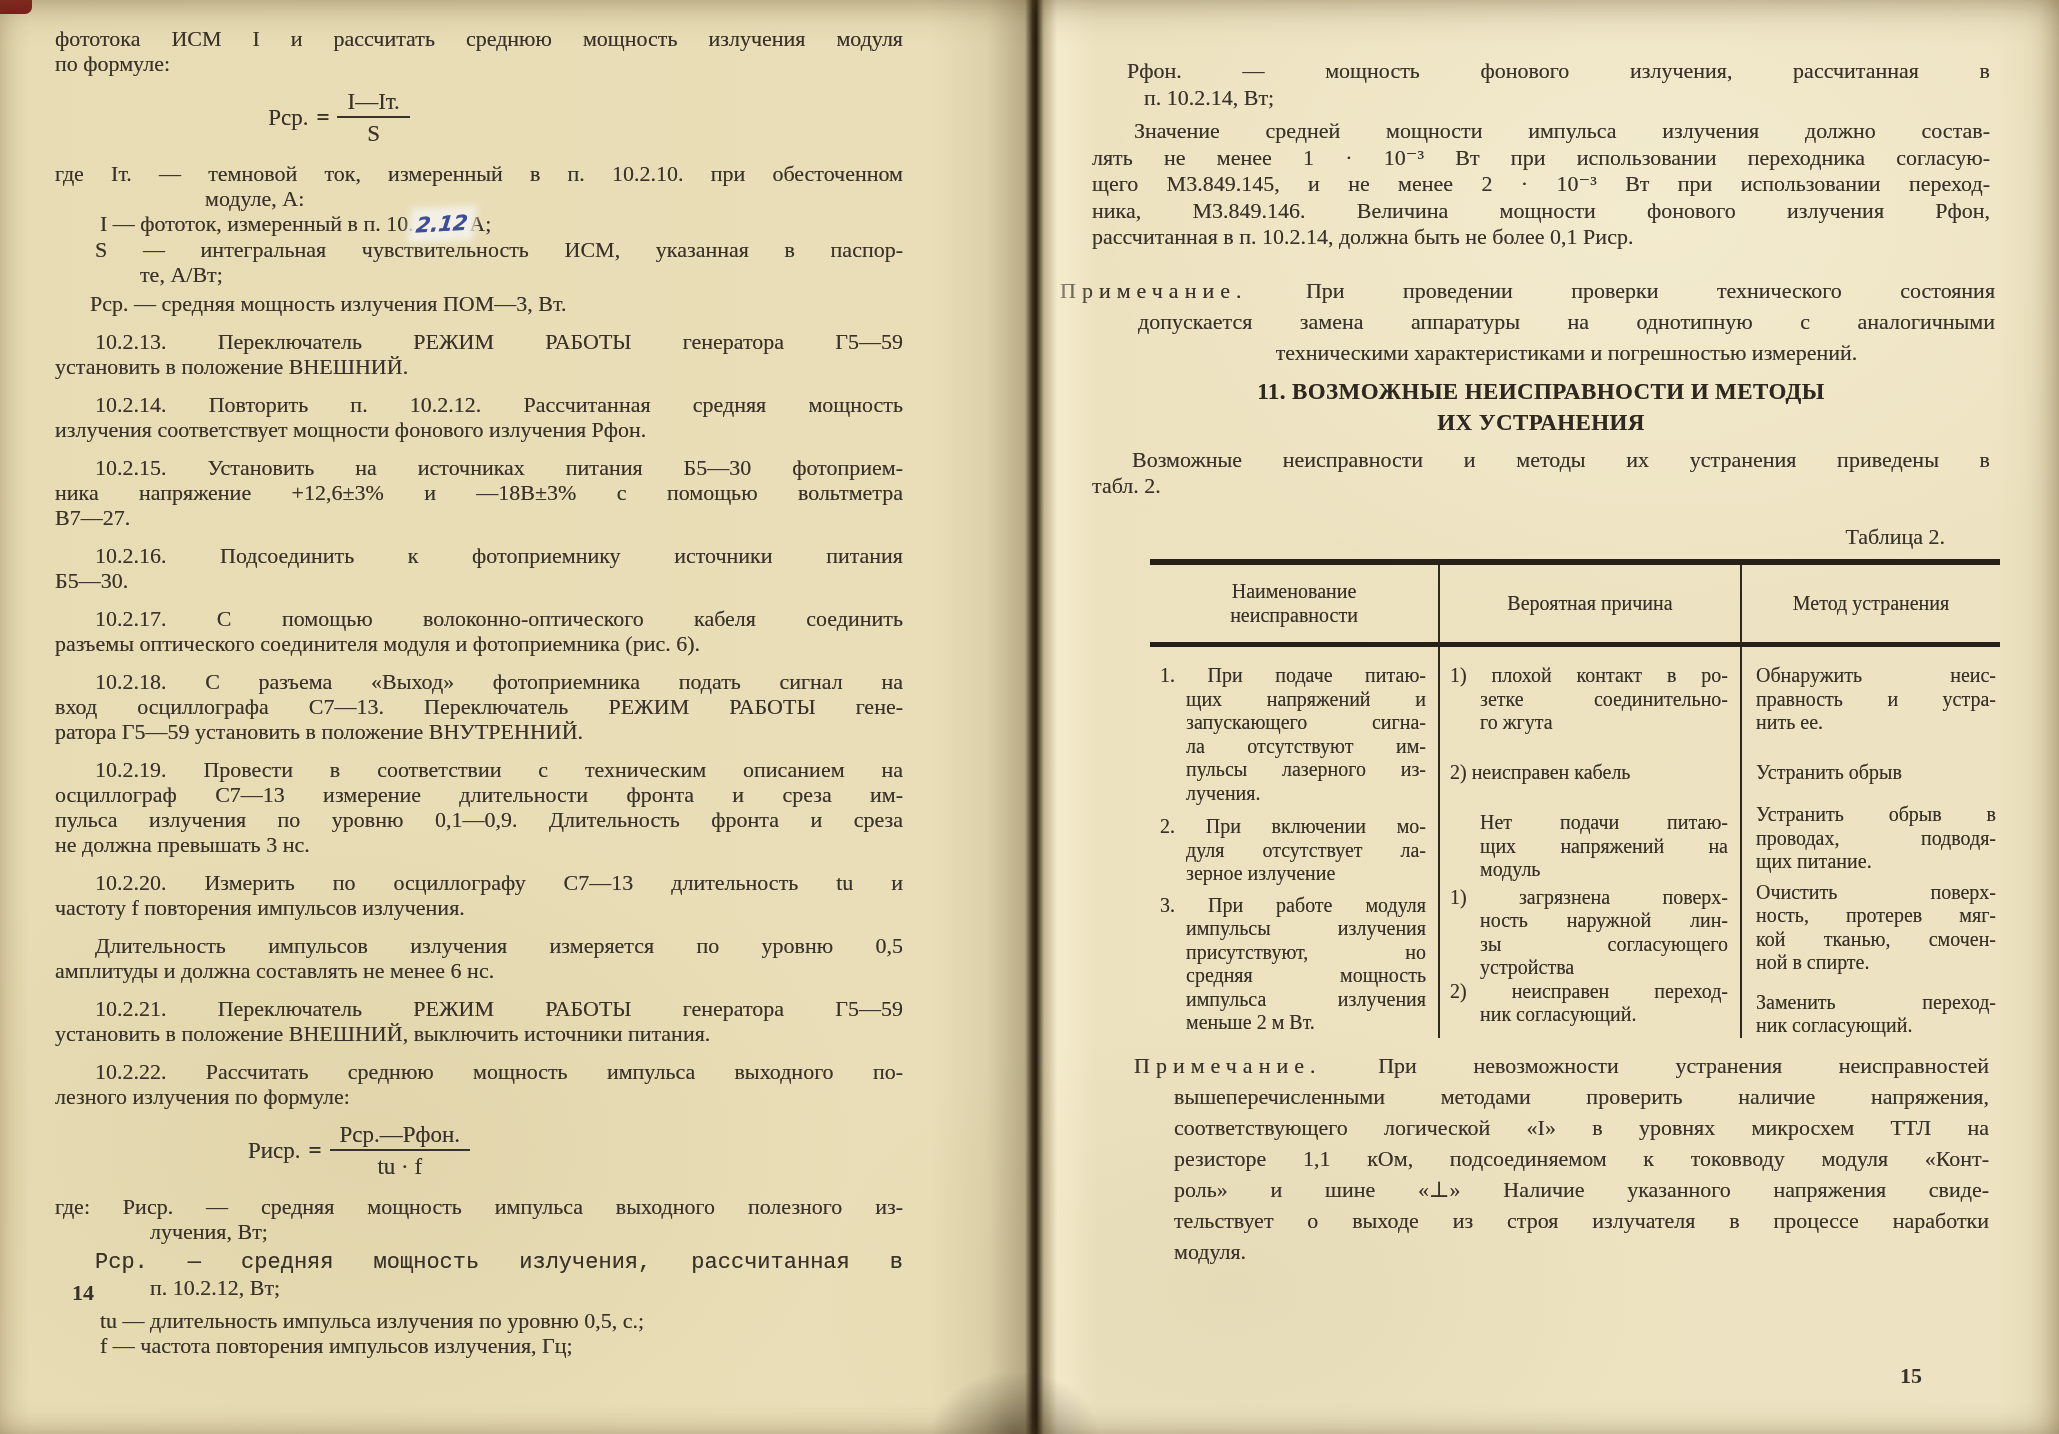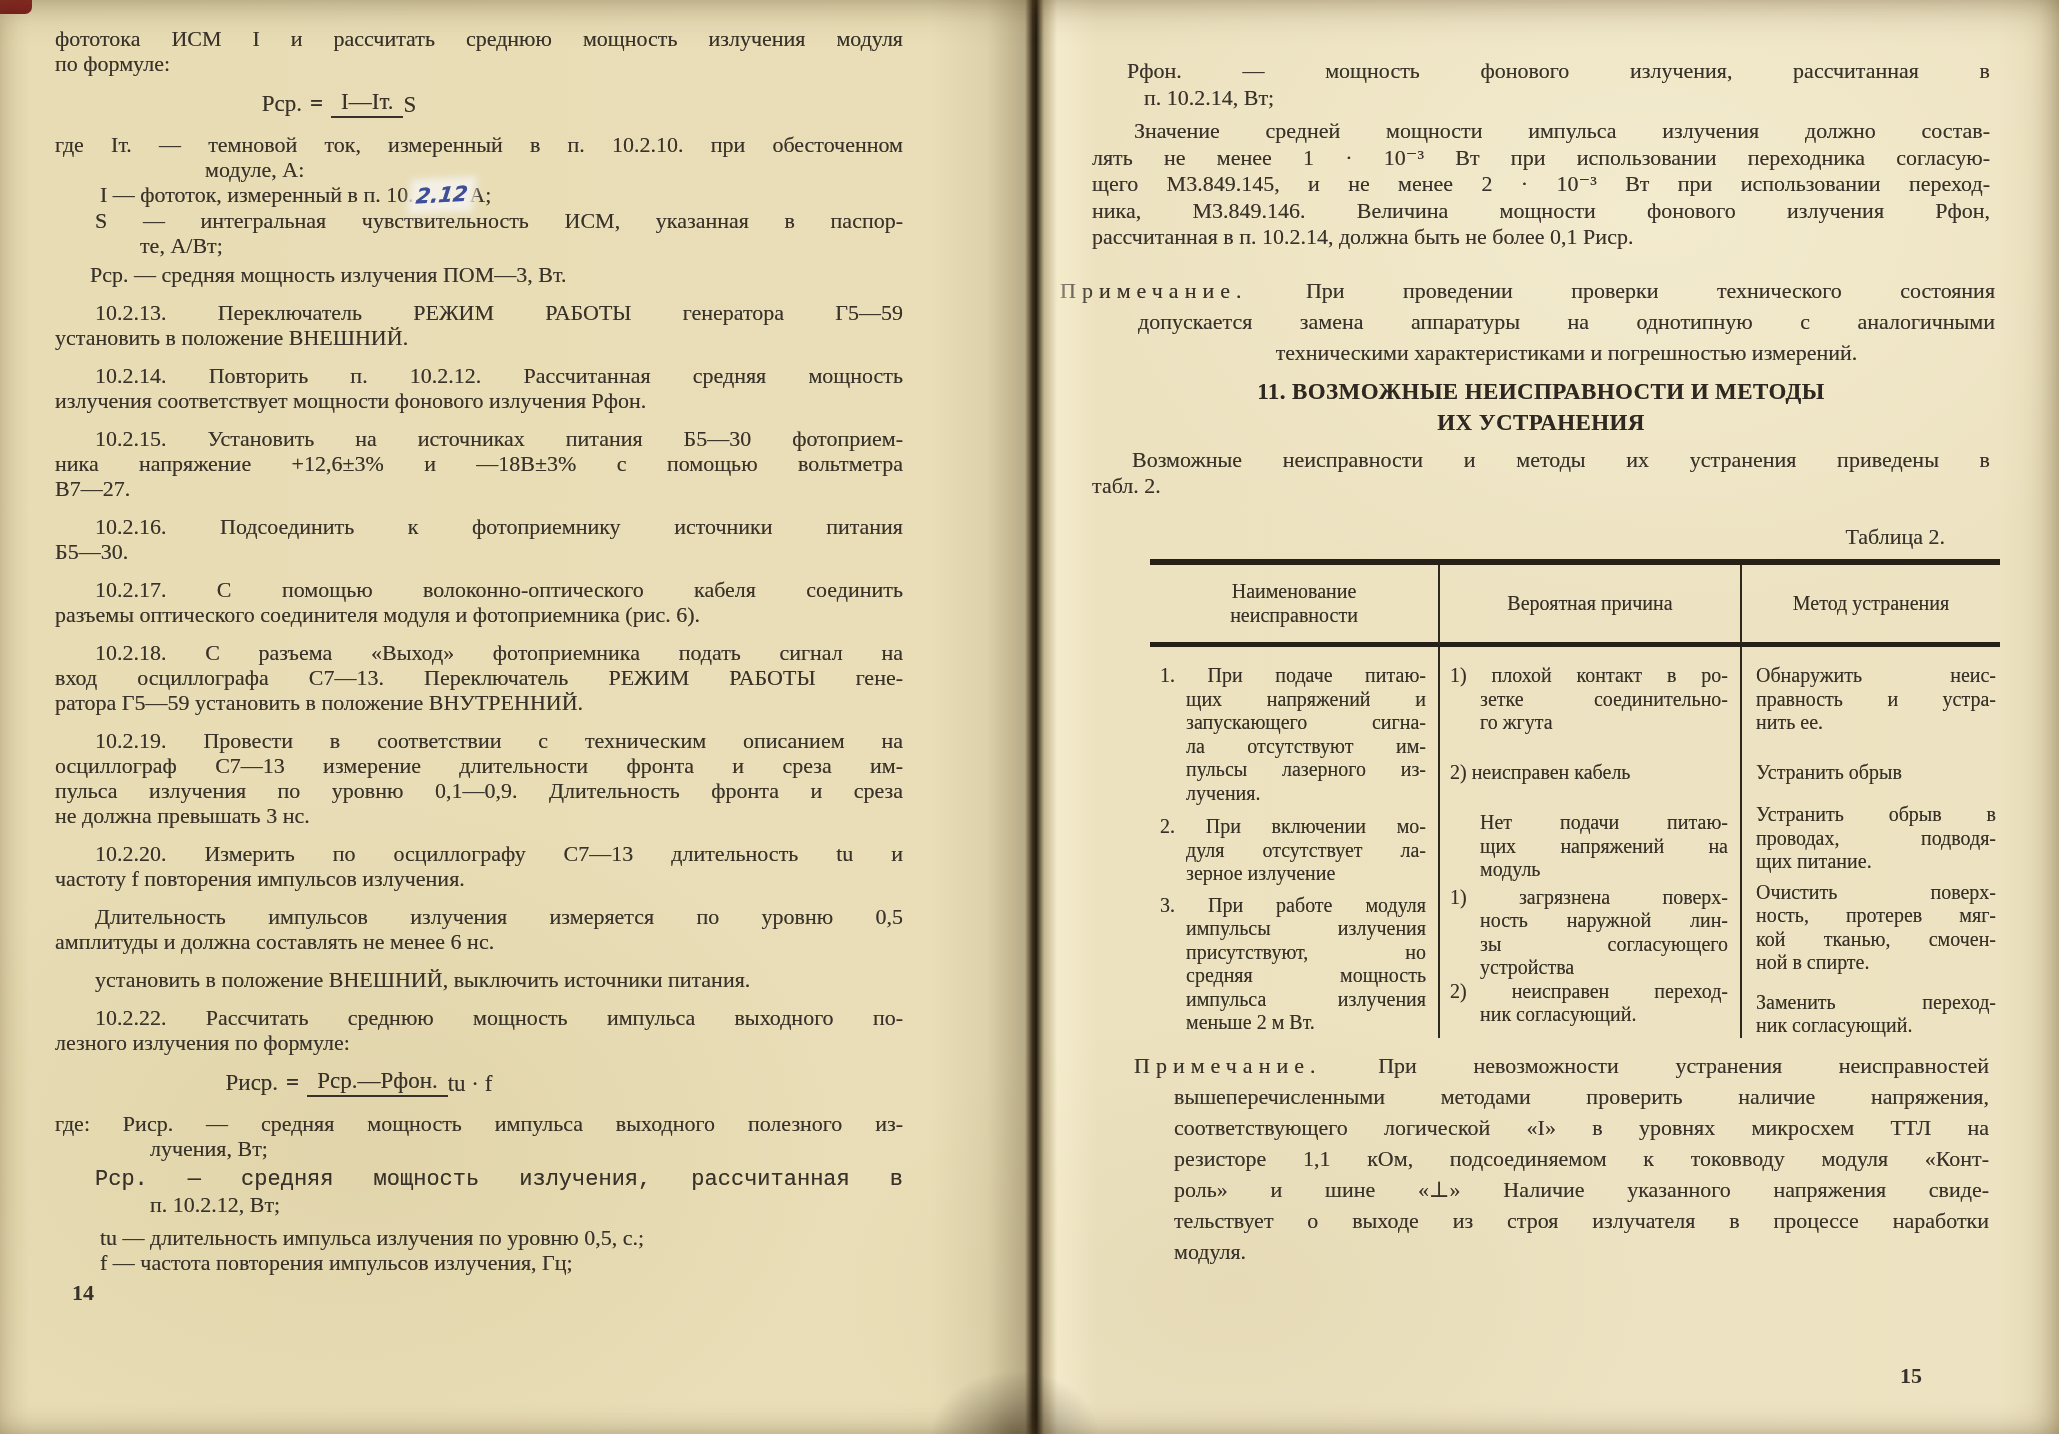--- a/index.html
+++ b/index.html
@@ -57,21 +57,21 @@
   .def-g2{margin-top:6px;}
   .def-g2 .ln:first-child{padding-left:40px;font-family:Liberation Mono, monospace;}
   .def-g2 .ln+.ln{padding-left:95px;}
   .def-g3{padding-left:45px; margin-top:8px;}
   .def-g4{padding-left:45px;}
 
   .formula{display:flex; justify-content:center; align-items:center; gap:8px;
            font-size:23px; margin:12px 0 14px 0;}
   .formula.f1{transform:translateX(-140px);}
   .formula.f2{transform:translateX(-120px);}
-  .frac{display:inline-flex; flex-direction:row; align-items:center; line-height:27px;}
+  .frac{display:inline-flex; flex-direction:column; align-items:center; line-height:27px;}
   .fnum{border-bottom:2px solid #39322a; padding:0 10px 1px 10px;}
   .fden{padding-top:2px;}
   .feq{font-weight:bold;}
 
   .hw{ 
     display:inline-block; color:#3d4e9c; background:#f3efe4;
     box-shadow:0 0 7px 5px #f3efe4;
     font-family:"DejaVu Sans",sans-serif; font-style:italic; font-weight:bold;
     font-size:.95em; padding:0 2px; transform:rotate(-3deg) skewX(-10deg);
   }
@@ -196,20 +196,21 @@
       </div>
     <div class="block para">
         <div class="ln jl">10.2.20. Измерить по осциллографу С7—13 длительность tu и</div>
         <div class="ln">частоту f повторения импульсов излучения.</div>
       </div>
     <div class="block para">
         <div class="ln jl">Длительность импульсов излучения измеряется по уровню 0,5</div>
         <div class="ln">амплитуды и должна составлять не менее 6 нс.</div>
       </div>
     <div class="block para">
+        <div class="ln jl">10.2.21. Переключатель РЕЖИМ РАБОТЫ генератора Г5—59</div>
         <div class="ln">установить в положение ВНЕШНИЙ, выключить источники питания.</div>
       </div>
     <div class="block para">
         <div class="ln jl">10.2.22. Рассчитать среднюю мощность импульса выходного по-</div>
         <div class="ln">лезного излучения по формуле:</div>
       </div>
 
     <div class="formula f2">
       <span>Риср.</span>
         <span class="feq">=</span>

